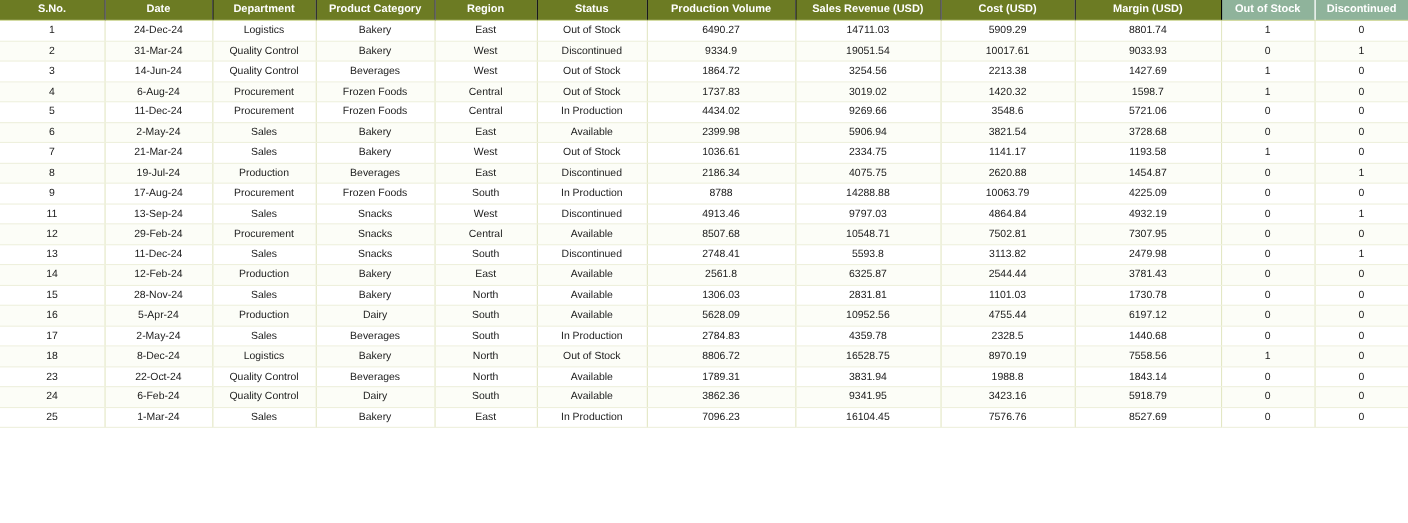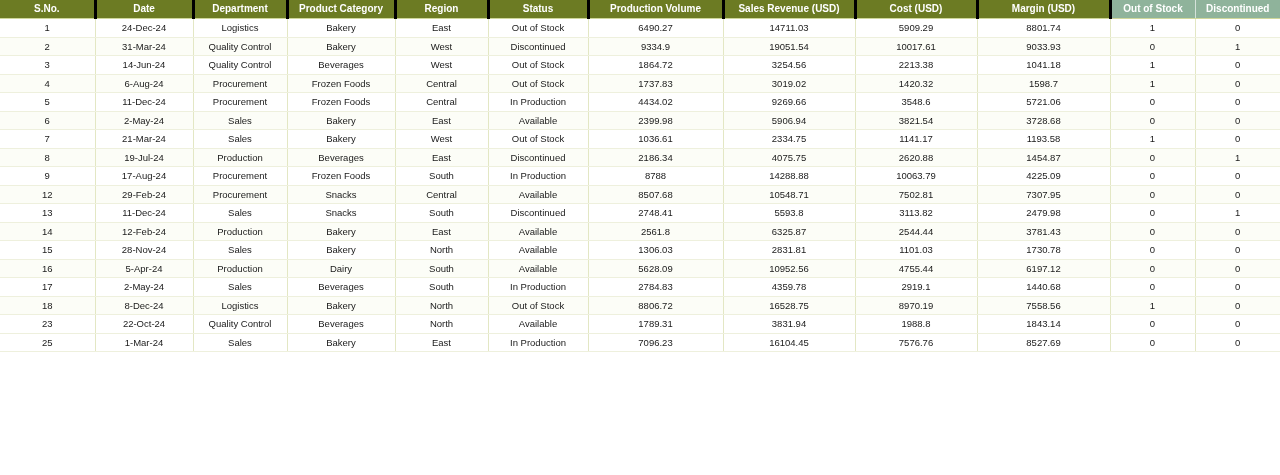--- a/index.html
+++ b/index.html
@@ -31,21 +31,21 @@
   table.data-grid thead th {
     background: #6c7b23;
     color: #ffffff;
     font-weight: bold;
     font-size: 10px;
     height: 18px;
     line-height: 18px;
     padding: 0;
     text-align: center;
     vertical-align: middle;
-    border-right: 3px solid #000000;
+    border-right: 1px solid #000000;
     border-bottom: 1px solid #cfd79a;
     white-space: nowrap;
     overflow: hidden;
   }
   table.data-grid thead th.flag-col {
     background: #8fb39b;
     color: #ffffff;
     border-right: 1px solid #d5e2da;
   }
   table.data-grid thead th.flag-col.last {
@@ -153,21 +153,21 @@
         <tr class="even">
           <td>3</td>
           <td>14-Jun-24</td>
           <td>Quality Control</td>
           <td>Beverages</td>
           <td>West</td>
           <td>Out of Stock</td>
           <td>1864.72</td>
           <td>3254.56</td>
           <td>2213.38</td>
-          <td>1041.18</td>
+          <td>1427.69</td>
           <td>1</td>
           <td class="last-col">0</td>
         </tr>
         <tr class="odd">
           <td>4</td>
           <td>6-Aug-24</td>
           <td>Procurement</td>
           <td>Frozen Foods</td>
           <td>Central</td>
           <td>Out of Stock</td>
@@ -241,20 +241,34 @@
           <td>Frozen Foods</td>
           <td>South</td>
           <td>In Production</td>
           <td>8788</td>
           <td>14288.88</td>
           <td>10063.79</td>
           <td>4225.09</td>
           <td>0</td>
           <td class="last-col">0</td>
         </tr>
+        <tr class="even">
+          <td>11</td>
+          <td>13-Sep-24</td>
+          <td>Sales</td>
+          <td>Snacks</td>
+          <td>West</td>
+          <td>Discontinued</td>
+          <td>4913.46</td>
+          <td>9797.03</td>
+          <td>4864.84</td>
+          <td>4932.19</td>
+          <td>0</td>
+          <td class="last-col">1</td>
+        </tr>
         <tr class="odd">
           <td>12</td>
           <td>29-Feb-24</td>
           <td>Procurement</td>
           <td>Snacks</td>
           <td>Central</td>
           <td>Available</td>
           <td>8507.68</td>
           <td>10548.71</td>
           <td>7502.81</td>
@@ -320,21 +334,21 @@
         </tr>
         <tr class="even">
           <td>17</td>
           <td>2-May-24</td>
           <td>Sales</td>
           <td>Beverages</td>
           <td>South</td>
           <td>In Production</td>
           <td>2784.83</td>
           <td>4359.78</td>
-          <td>2919.1</td>
+          <td>2328.5</td>
           <td>1440.68</td>
           <td>0</td>
           <td class="last-col">0</td>
         </tr>
         <tr class="odd">
           <td>18</td>
           <td>8-Dec-24</td>
           <td>Logistics</td>
           <td>Bakery</td>
           <td>North</td>
@@ -353,20 +367,34 @@
           <td>Beverages</td>
           <td>North</td>
           <td>Available</td>
           <td>1789.31</td>
           <td>3831.94</td>
           <td>1988.8</td>
           <td>1843.14</td>
           <td>0</td>
           <td class="last-col">0</td>
         </tr>
+        <tr class="odd">
+          <td>24</td>
+          <td>6-Feb-24</td>
+          <td>Quality Control</td>
+          <td>Dairy</td>
+          <td>South</td>
+          <td>Available</td>
+          <td>3862.36</td>
+          <td>9341.95</td>
+          <td>3423.16</td>
+          <td>5918.79</td>
+          <td>0</td>
+          <td class="last-col">0</td>
+        </tr>
         <tr class="even">
           <td>25</td>
           <td>1-Mar-24</td>
           <td>Sales</td>
           <td>Bakery</td>
           <td>East</td>
           <td>In Production</td>
           <td>7096.23</td>
           <td>16104.45</td>
           <td>7576.76</td>

